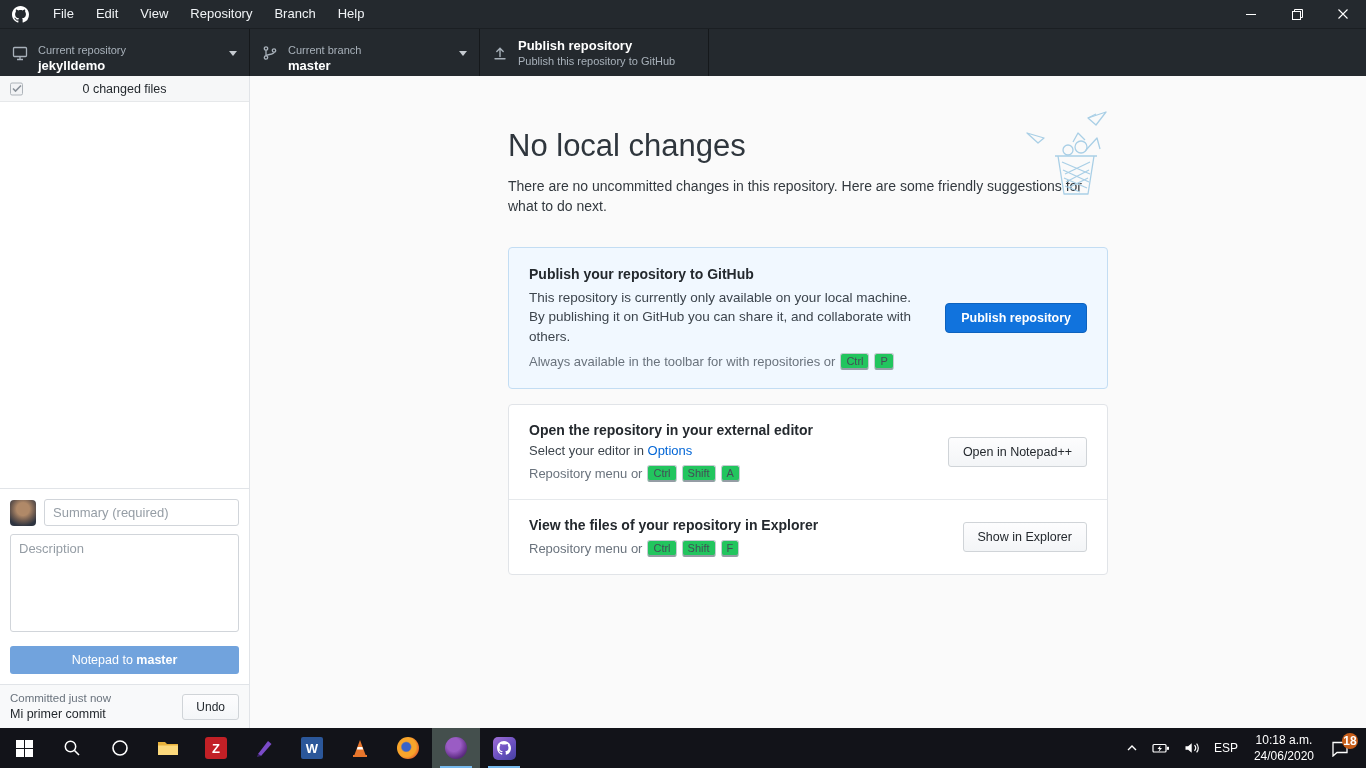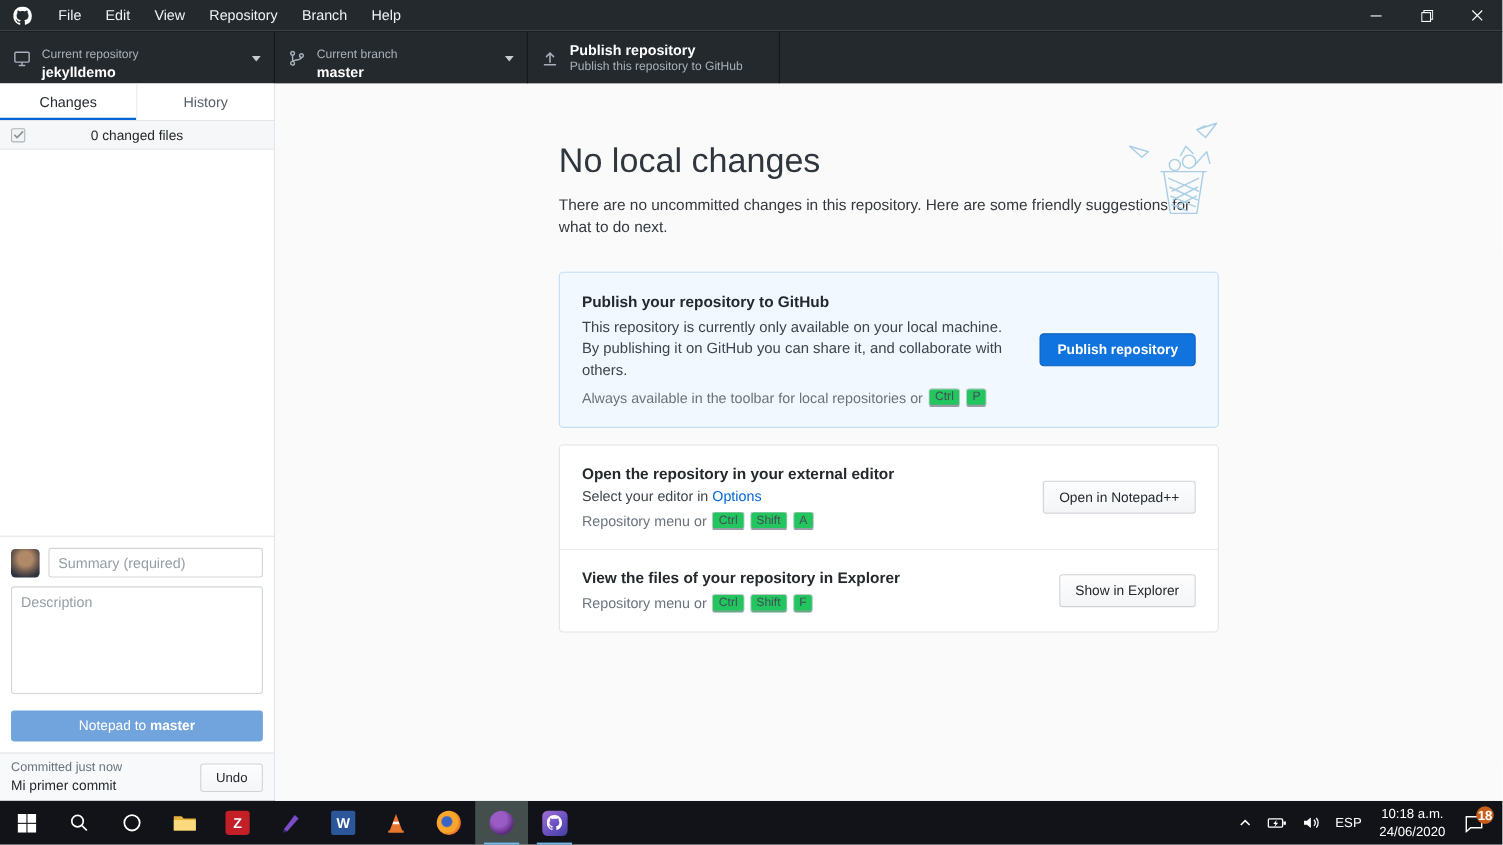--- a/index.html
+++ b/index.html
@@ -172,24 +172,20 @@
       <div class="tb-text">
         <div class="tb-title">Publish repository</div>
         <div class="tb-sub">Publish this repository to GitHub</div>
       </div>
     </div>
   </div>
 
   <div class="body">
 
     <aside class="sidebar">
-      <div class="tabs">
-        <div class="tab active">Changes</div>
-        <div class="tab">History</div>
-      </div>
       <div class="files-row">
         <span class="checkbox">
           <svg width="10" height="8" viewBox="0 0 10 8">
             <path d="M1 4 L3.5 6.5 L9 1" stroke="#8a9199" stroke-width="1.6" fill="none"></path>
           </svg>
         </span>
         <span class="files-label">0 changed files</span>
       </div>
       <div class="sidebar-spacer"></div>
       <div class="commit-area">
@@ -227,21 +223,21 @@
           </g>
         </svg>
         <h1 class="blank-title">No local changes</h1>
         <p class="blank-sub">There are no uncommitted changes in this repository. Here are some friendly suggestions for what to do next.</p>
 
         <section class="card card-blue">
           <div class="card-text">
             <div class="card-title">Publish your repository to GitHub</div>
             <div class="card-body">This repository is currently only available on your local machine. By publishing it on GitHub you can share it, and collaborate with others.</div>
             <div class="hint">
-              <span>Always available in the toolbar for local repositories or</span>
+              <span>Always available in the toolbar for with repositories or</span>
               <kbd>Ctrl</kbd>
               <kbd>P</kbd>
             </div>
           </div>
           <button class="btn btn-primary">Publish repository</button>
         </section>
 
         <section class="card card-white">
           <div class="card-row">
             <div class="card-text">

